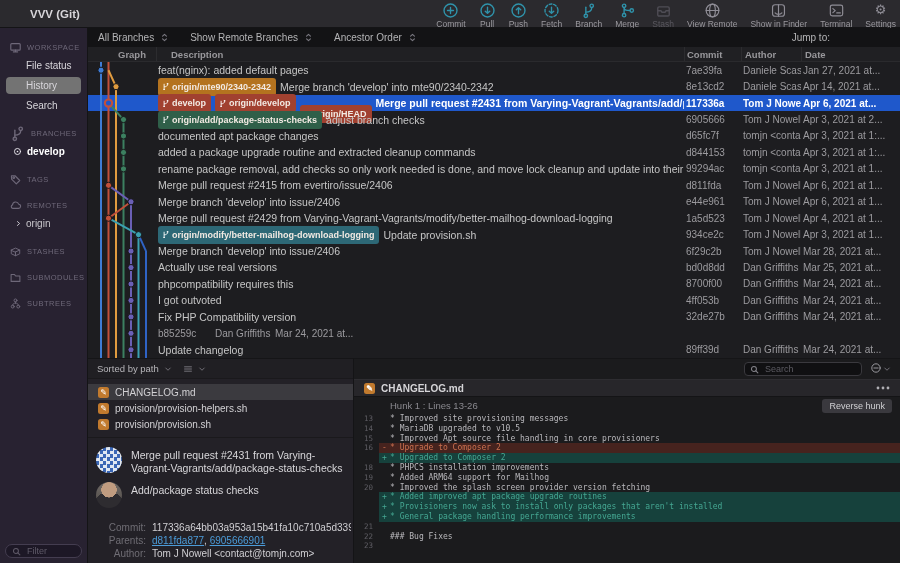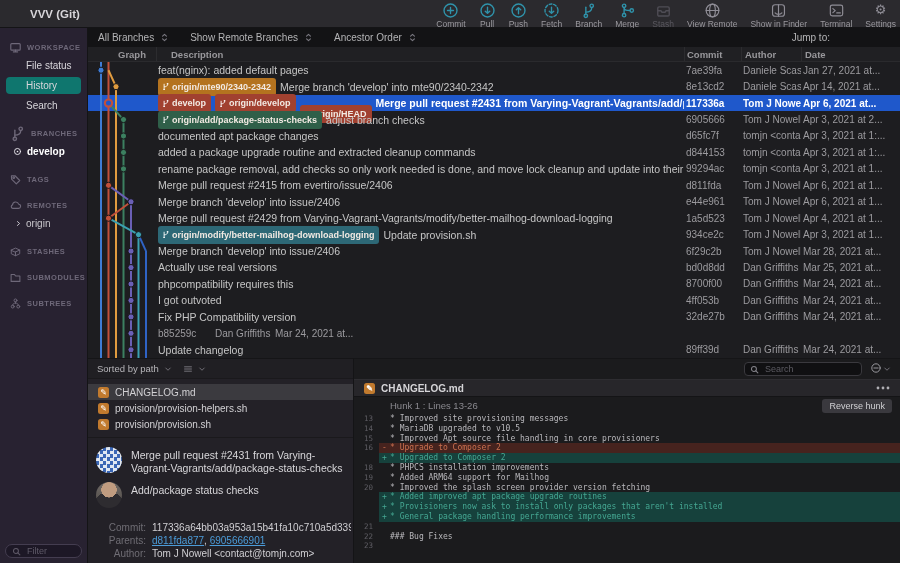--- a/index.html
+++ b/index.html
@@ -13,23 +13,23 @@
   .tb-item{display:flex;flex-direction:column;align-items:center;cursor:default}
   .tb-icon{height:16px;display:flex;align-items:center;justify-content:center;color:#8f8d96}
   .tb-item.accent .tb-icon{color:var(--accent,#2f93ab)}
   .tb-label{font-size:8.5px;color:#9b999f;margin-top:1px;white-space:nowrap}
   .tb-item.disabled .tb-icon{color:#4f4d55}
   .tb-item.disabled .tb-label{color:#5a585f}
 
   
   .sidebar{position:absolute;left:0;top:28px;width:88px;bottom:0;background:#282231;border-right:1px solid #141416}
   .side-section{margin-top:13px}
-  .side-head{display:flex;align-items:center;gap:5px;padding-left:9px;height:13px;font-size:7.5px;font-weight:700;letter-spacing:.5px;color:#6e6879}
+  .side-head{display:flex;align-items:center;gap:5px;padding-left:9px;height:13px;font-size:7.5px;font-weight:400;letter-spacing:.5px;color:#6e6879}
   .side-item{height:17px;display:flex;align-items:center;font-size:10px;color:#d8d6db;padding-left:20px;margin:3px 6px;border-radius:4px}
-  .side-item.selected{background:#0f766e}
+  .side-item.selected{background:#737373}
   .side-item.bold{font-weight:700;color:#fff;padding-left:7px;gap:5px}
   .side-item.child{padding-left:9px;gap:4px;color:#c9c7cc}
   .side-item .bullet{color:#e8e6ec;display:flex}
   .side-filter{position:absolute;left:5px;right:5px;bottom:5px;height:14px;background:#1d1826;border:1px solid #443d50;border-radius:7px;display:flex;align-items:center;gap:4px;padding:0 6px;color:#5f5a68}
   .side-filter input{font-size:9px;color:#c8c8c8;background:none;border:0;outline:0;width:100%;font-family:"Liberation Sans",sans-serif}
   .side-filter input::placeholder{color:#5f5a68}
 
   
   .filterbar{position:absolute;left:88px;top:28px;right:0;height:19px;background:#131315;display:flex;align-items:center;font-size:10px;color:#b4b4b6}
   .f-item{display:flex;align-items:center;gap:7px;margin-left:22px;cursor:default}

